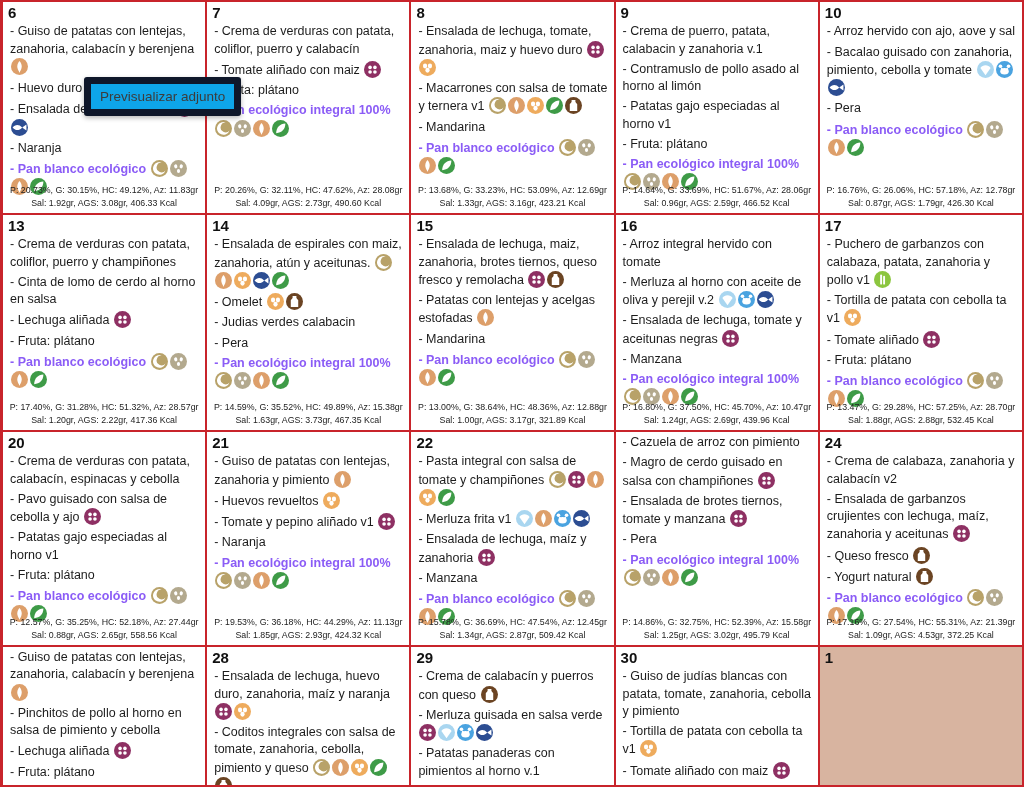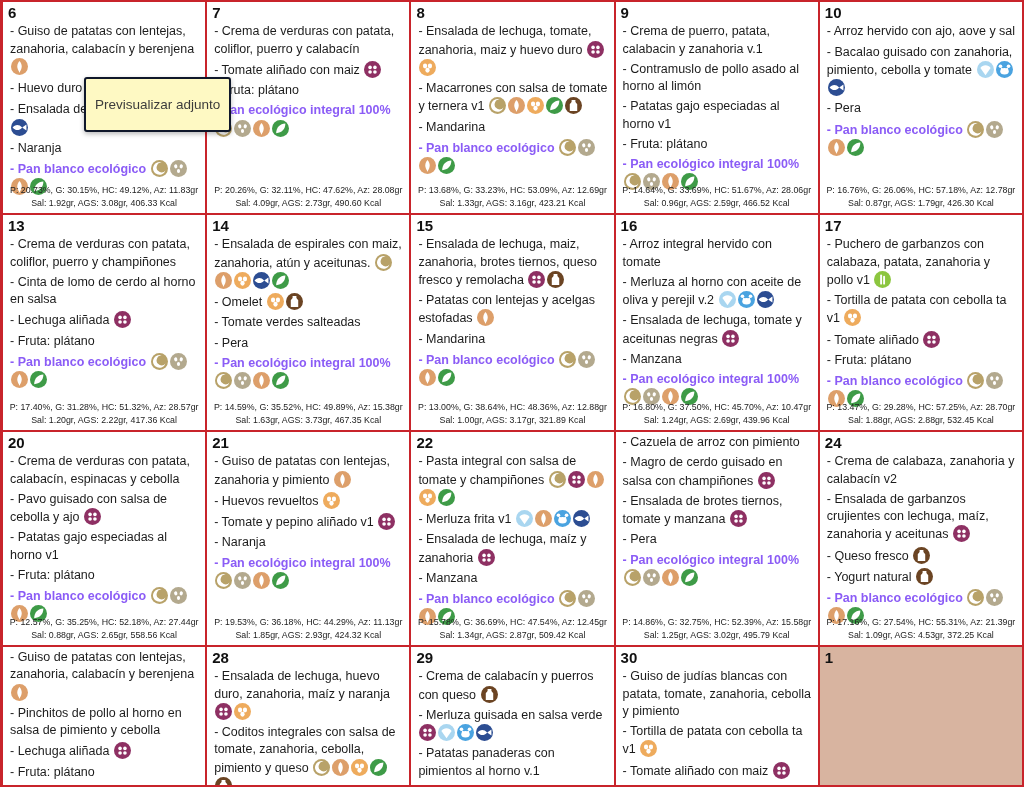--- a/index.html
+++ b/index.html
@@ -39,23 +39,23 @@
     width:17px;height:17px;border-radius:50%;
     display:inline-block;vertical-align:-4px;margin:0 1px;
   }
   .nutrition{
     position:absolute;bottom:3px;left:0;right:0;
     text-align:center;font-size:8.8px;color:#222;line-height:1.5;
     white-space:nowrap;
   }
   .tooltip{
     position:absolute;left:84px;top:77px;z-index:50;
-    background:#fef9c3;border:2px solid #0f172a;border-radius:3px;
+    background:#0ea5e9;border:7px solid #0f172a;border-radius:3px;
     box-shadow:0 2px 5px rgba(0,0,0,.28);
-    padding:18px 9px;font-size:13.5px;color:#3c3c3c;
+    padding:5px 9px;font-size:13.5px;color:#3c3c3c;
     white-space:nowrap;
   }
 </style>
 </head>
 <body>
 
 <svg width="0" height="0" style="position:absolute" aria-hidden="true">
   <defs>
     <symbol id="sym-gluten" viewBox="0 0 16 16">
       <path d="M10.5 2.5 A6 6 0 1 0 13.6 9.8 A4.6 4.6 0 1 1 10.5 2.5 Z" fill="#fff"></path>
@@ -267,21 +267,21 @@
         </svg><svg viewBox="0 0 16 16" class="al-icon" style="background-color: rgb(44, 77, 146);">
           <use href="#sym-fish" xlink:href="#sym-fish"></use>
         </svg><svg viewBox="0 0 16 16" class="al-icon" style="background-color: rgb(62, 155, 71);">
           <use href="#sym-eco" xlink:href="#sym-eco"></use>
         </svg></div>
       <div class="item">- Omelet <svg viewBox="0 0 16 16" class="al-icon" style="background-color: rgb(238, 171, 93);">
           <use href="#sym-egg" xlink:href="#sym-egg"></use>
         </svg><svg viewBox="0 0 16 16" class="al-icon" style="background-color: rgb(107, 68, 35);">
           <use href="#sym-milk" xlink:href="#sym-milk"></use>
         </svg></div>
-      <div class="item">- Tomate verdes salteadas </div>
+      <div class="item">- Judias verdes calabacin </div>
       <div class="item">- Pera </div>
       <div class="item green">- Pan ecológico integral 100% <svg viewBox="0 0 16 16" class="al-icon" style="background-color: rgb(184, 162, 105);">
           <use href="#sym-gluten" xlink:href="#sym-gluten"></use>
         </svg><svg viewBox="0 0 16 16" class="al-icon" style="background-color: rgb(179, 169, 142);">
           <use href="#sym-sesame" xlink:href="#sym-sesame"></use>
         </svg><svg viewBox="0 0 16 16" class="al-icon" style="background-color: rgb(221, 159, 106);">
           <use href="#sym-lupin" xlink:href="#sym-lupin"></use>
         </svg><svg viewBox="0 0 16 16" class="al-icon" style="background-color: rgb(62, 155, 71);">
           <use href="#sym-eco" xlink:href="#sym-eco"></use>
         </svg></div>

